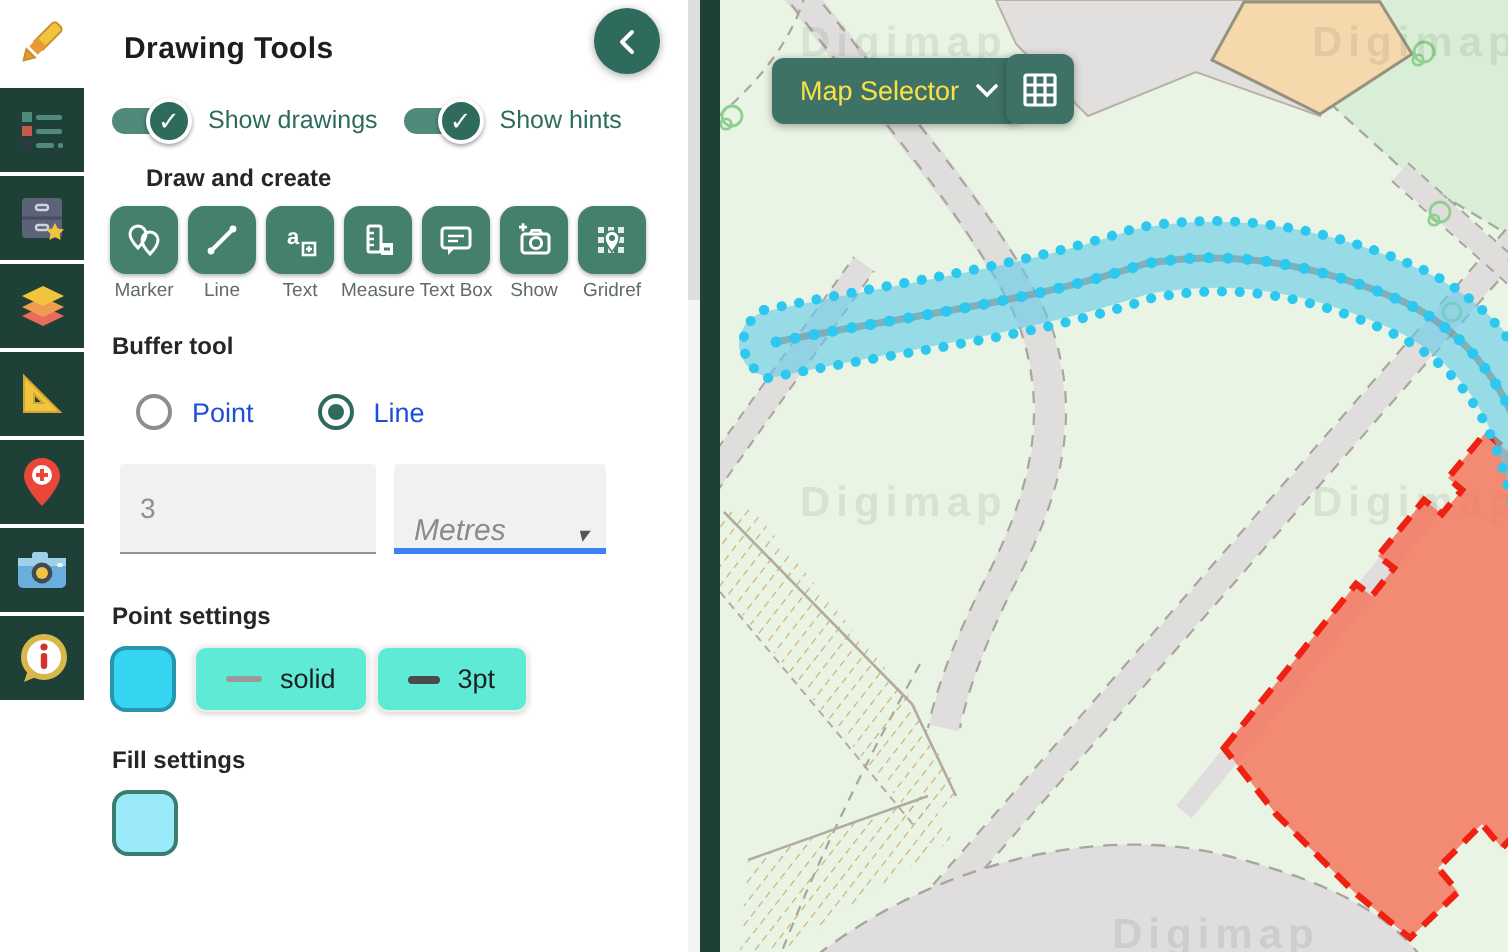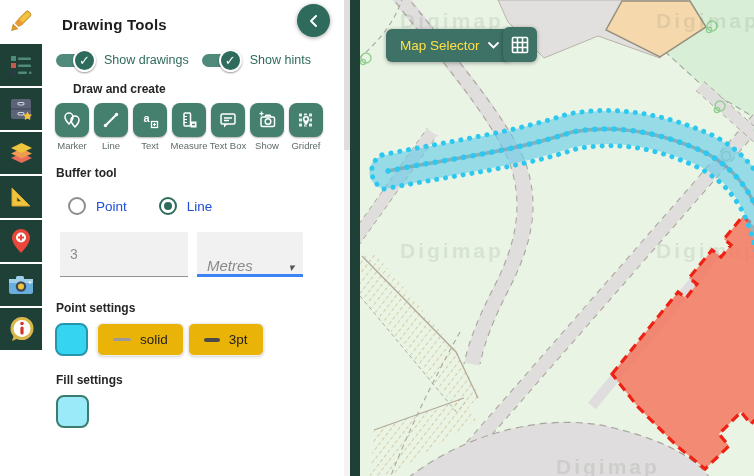--- a/index.html
+++ b/index.html
@@ -56,21 +56,21 @@
                 font-family:"Liberation Sans",sans-serif; }
   .unit-select { width:106px; height:45px; background:#f1f1f1; border-bottom:3px solid #3b82f6;
                  border-radius:2px 2px 0 0; display:flex; align-items:flex-end; justify-content:space-between;
                  padding:0 9px 0 10px; color:#8a8a8a; font-size:15px; cursor:pointer;font-style:italic; }
   .unit-select .caret { color:#555; font-size:11px; }
 
   .settings-row { display:flex; align-items:center; margin-top:8px; }
   .swatch { width:33px; height:33px; border-radius:8px; cursor:pointer; flex:none; }
   .swatch-line { background:#35d5f1; border:2px solid #2596ad; }
   .swatch-fill { background:#9aeaf9; border:2px solid #3a7d6e; margin-left:1px; }
-  .style-btn { height:33px; background:#eab308; border:1px solid #ededed; border-radius:6px;
+  .style-btn { height:33px; background:#5eead4; border:1px solid #ededed; border-radius:6px;
                box-shadow:0 1px 3px rgba(0,0,0,.18); display:flex; align-items:center;
                padding:0 15px; margin-left:9px; font-size:13.5px; color:#1e1e1e; cursor:pointer; white-space:nowrap; }
   .style-btn + .style-btn { margin-left:4px;justify-content:flex-end; }
   .dash { display:inline-block; margin-right:9px; border-radius:2px; }
   .dash-solid { width:18px; height:3px; background:#9a9a9a; }
   .dash-3pt { width:16px; height:4px; background:#4a4a4a; }
 
   
   .divider { width:10px; background:#1f4037; flex:none; }
   .map { position:relative; flex:1; overflow:hidden; background:#e9f4e4; }

